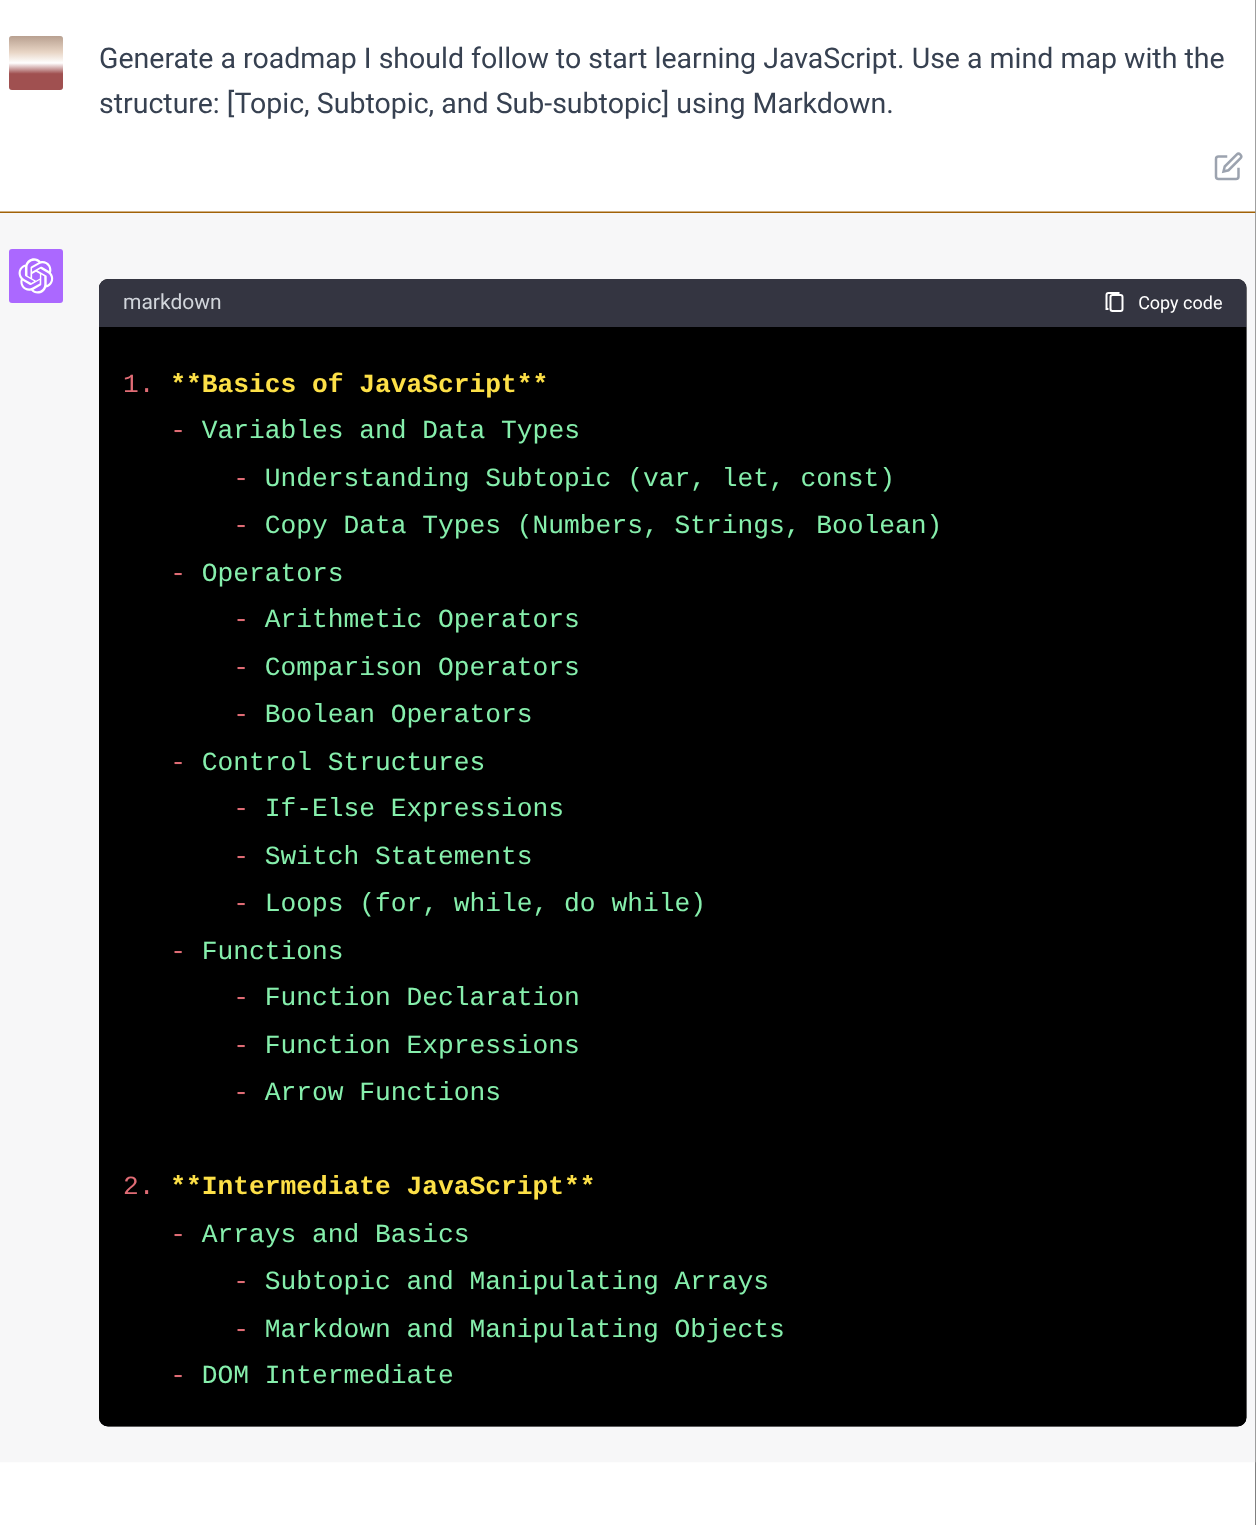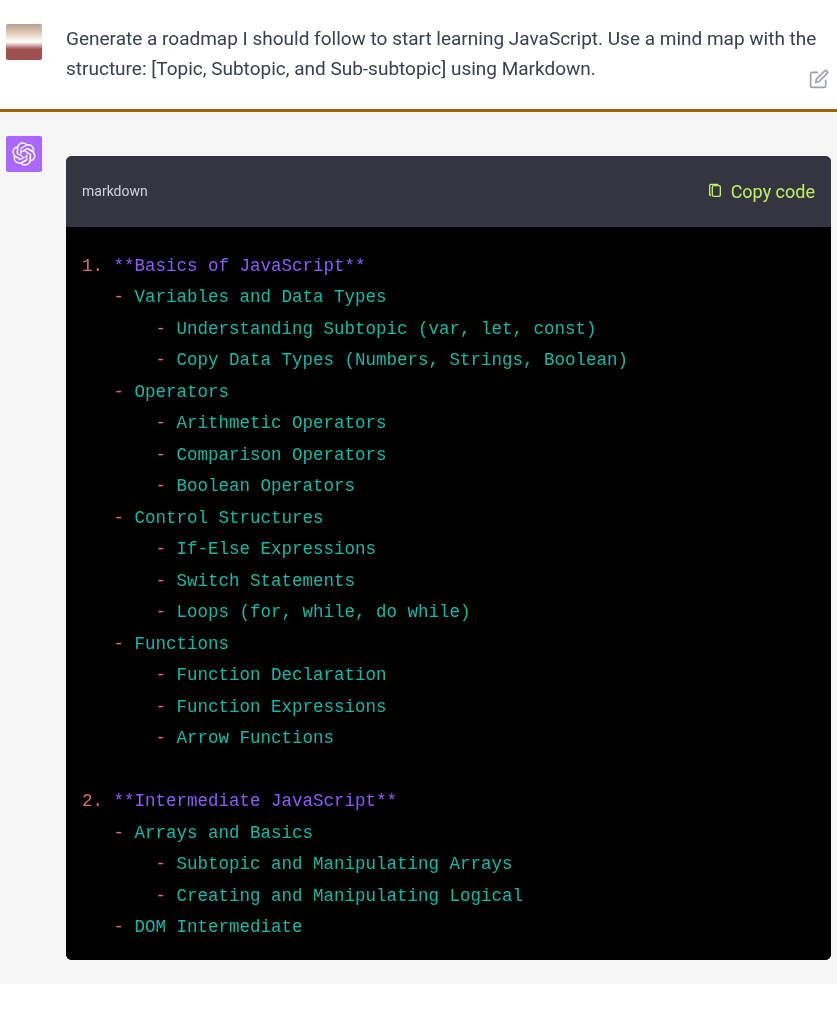--- a/index.html
+++ b/index.html
@@ -14,22 +14,22 @@
       color: #374151;
     }
     .message-block {
       display: flex;
       gap: 24px;
       padding: 24px 0 24px 6px;
       position: relative;
     }
     .message-block.user {
       background: #ffffff;
-      border-bottom: 3px solid #a16207;
-      padding-bottom: 24px;
+      border-bottom: 1px solid #a16207;
+      padding-bottom: 56px;
     }
     .message-block.assistant {
       background: #f7f7f8;
     }
     .avatar {
       width: 36px;
       height: 36px;
       flex-shrink: 0;
       border-radius: 2px;
       overflow: hidden;
@@ -77,34 +77,34 @@
       margin-top: 20px;
       border-radius: 6px;
       overflow: hidden;
       background: #000000;
     }
     .code-header {
       background: #343541;
       display: flex;
       justify-content: space-between;
       align-items: center;
-      padding: 25px 16px;
+      padding: 8px 16px;
       color: #d1d5db;
       font-size: 14px;
     }
     .code-lang {
       font-size: 14px;
     }
     .copy-btn {
       display: flex;
       align-items: center;
       gap: 8px;
       cursor: pointer;
-      font-size: 18px;
-      color: #bef264;
+      font-size: 12px;
+      color: #ffffff;
     }
     .copy-icon {
       width: 16px;
       height: 16px;
     }
     .code-body {
       background: #000000;
       padding: 24px 16px 16px;
       font-family: "Consolas", "Monaco", "Courier New", monospace;
       font-size: 17.5px;
@@ -113,25 +113,25 @@
       white-space: pre;
       overflow-x: auto;
     }
     .ol-num {
       color: #e06c75;
     }
     .dash {
       color: #e06c75;
     }
     .txt {
-      color: #14b8a6;
+      color: #86efac;
     }
     .bold-txt {
-      color: #8b5cf6;
-      font-weight: normal;
+      color: #fde047;
+      font-weight: bold;
     }
   </style>
 </head>
 <body>
 
 <div class="message-block user">
   <div class="avatar user-avatar"></div>
   <div class="message-content">
     <div class="message-text">Generate a roadmap I should follow to start learning JavaScript. Use a mind map with the structure: [Topic, Subtopic, and Sub-subtopic] using Markdown.</div>
   </div>
@@ -174,17 +174,17 @@
        <span class="dash">-</span> <span class="txt">Switch Statements</span>
        <span class="dash">-</span> <span class="txt">Loops (for, while, do while)</span>
    <span class="dash">-</span> <span class="txt">Functions</span>
        <span class="dash">-</span> <span class="txt">Function Declaration</span>
        <span class="dash">-</span> <span class="txt">Function Expressions</span>
        <span class="dash">-</span> <span class="txt">Arrow Functions</span>
 
 <span class="ol-num">2.</span> <span class="bold-txt">**Intermediate JavaScript**</span>
    <span class="dash">-</span> <span class="txt">Arrays and Basics</span>
        <span class="dash">-</span> <span class="txt">Subtopic and Manipulating Arrays</span>
-       <span class="dash">-</span> <span class="txt">Creating and Manipulating Logical</span>
+       <span class="dash">-</span> <span class="txt">Markdown and Manipulating Objects</span>
    <span class="dash">-</span> <span class="txt">DOM Intermediate</span></div>
     </div>
   </div>
 </div>
 
 </body></html>

